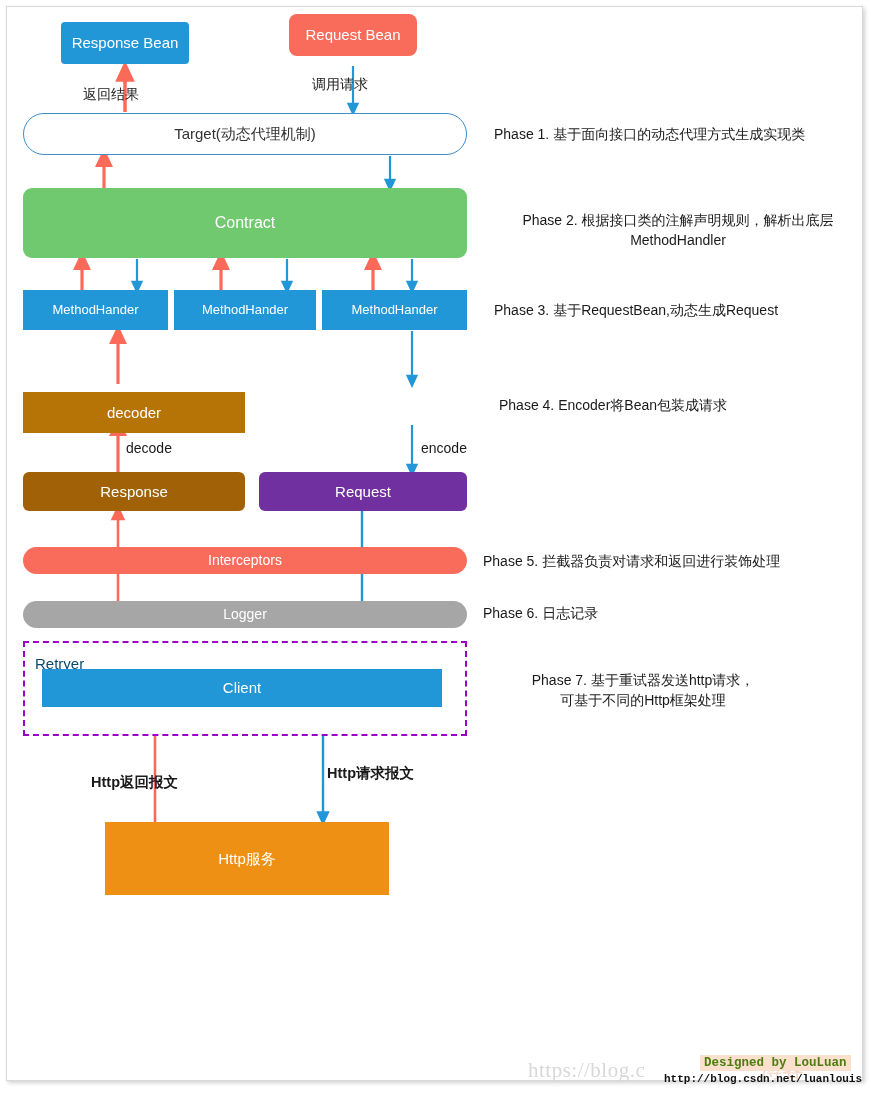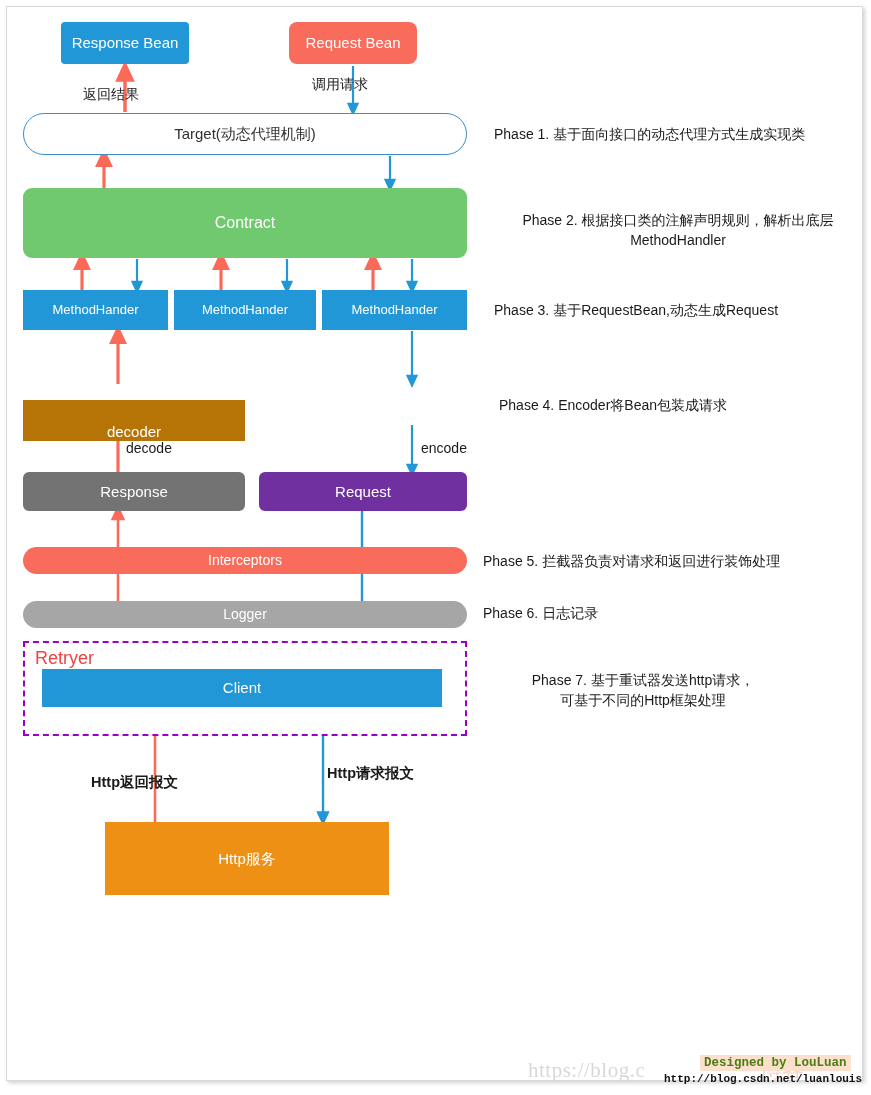--- a/index.html
+++ b/index.html
@@ -41,71 +41,71 @@
     text-align: center;
     white-space: nowrap;
   }
 
   
   .n-response-bean {
     left: 61px; top: 22px; width: 128px; height: 42px;
     background: #2197d8; border-radius: 4px;
   }
   .n-request-bean {
-    left: 289px; top: 22px; width: 128px; height: 42px;
+    left: 289px; top: 14px; width: 128px; height: 42px;
     background: #f96b5b; border-radius: 8px;
   }
   .n-target {
     left: 23px; top: 113px; width: 444px; height: 42px;
     background: #ffffff; border: 1.3px solid #3d8ec9; border-radius: 21px;
     color: #333333; font-size: 15px;
   }
   .n-contract {
     left: 23px; top: 188px; width: 444px; height: 70px;
     background: #70c96e; border-radius: 9px; font-size: 16px;
   }
   .n-mh {
     top: 290px; height: 40px; background: #2197d8; font-size: 13px;
   }
   .n-mh1 { left: 23px; width: 145px; }
   .n-mh2 { left: 174px; width: 142px; }
   .n-mh3 { left: 322px; width: 145px; }
 
   .n-decoder {
-    left: 23px; top: 400px; width: 222px; height: 41px;
-    background: #b57405; font-size: 15px; align-items: flex-end;
+    left: 23px; top: 392px; width: 222px; height: 41px;
+    background: #b57405; font-size: 15px;
   }
   .n-encoder {
     left: 259px; top: 384px; width: 208px; height: 41px;
     background: #c662fa; font-size: 15px;
   }
   .n-response {
     left: 23px; top: 472px; width: 222px; height: 39px;
-    background: #737373; border-radius: 6px; font-size: 15px;
+    background: #a16207; border-radius: 6px; font-size: 15px;
   }
   .n-request {
     left: 259px; top: 472px; width: 208px; height: 39px;
     background: #7030a0; border-radius: 6px; font-size: 15px;
   }
   .n-interceptors {
     left: 23px; top: 547px; width: 444px; height: 27px;
     background: #f96b5b; border-radius: 14px; font-size: 14px;
   }
   .n-logger {
     left: 23px; top: 601px; width: 444px; height: 27px;
     background: #a6a6a6; border-radius: 14px; font-size: 14px;
   }
   .n-retryer-box {
     left: 23px; top: 641px; width: 444px; height: 95px;
     border: 2.5px dashed #9b00c6; background: #ffffff;
     display: block;
   }
   .retryer-label {
-    position: absolute; left: 10px; top: 5px;
-    font-size: 18px; color: #ef4444; white-space: nowrap;
+    position: absolute; left: 10px; top: 12px;
+    font-size: 15px; color: #0c4a6e; white-space: nowrap;
   }
   .n-client {
     left: 42px; top: 669px; width: 400px; height: 38px;
     background: #2197d8; font-size: 15px;
   }
   .n-httpservice {
     left: 105px; top: 822px; width: 284px; height: 73px;
     background: #ed9014; font-size: 15px;
   }
 

